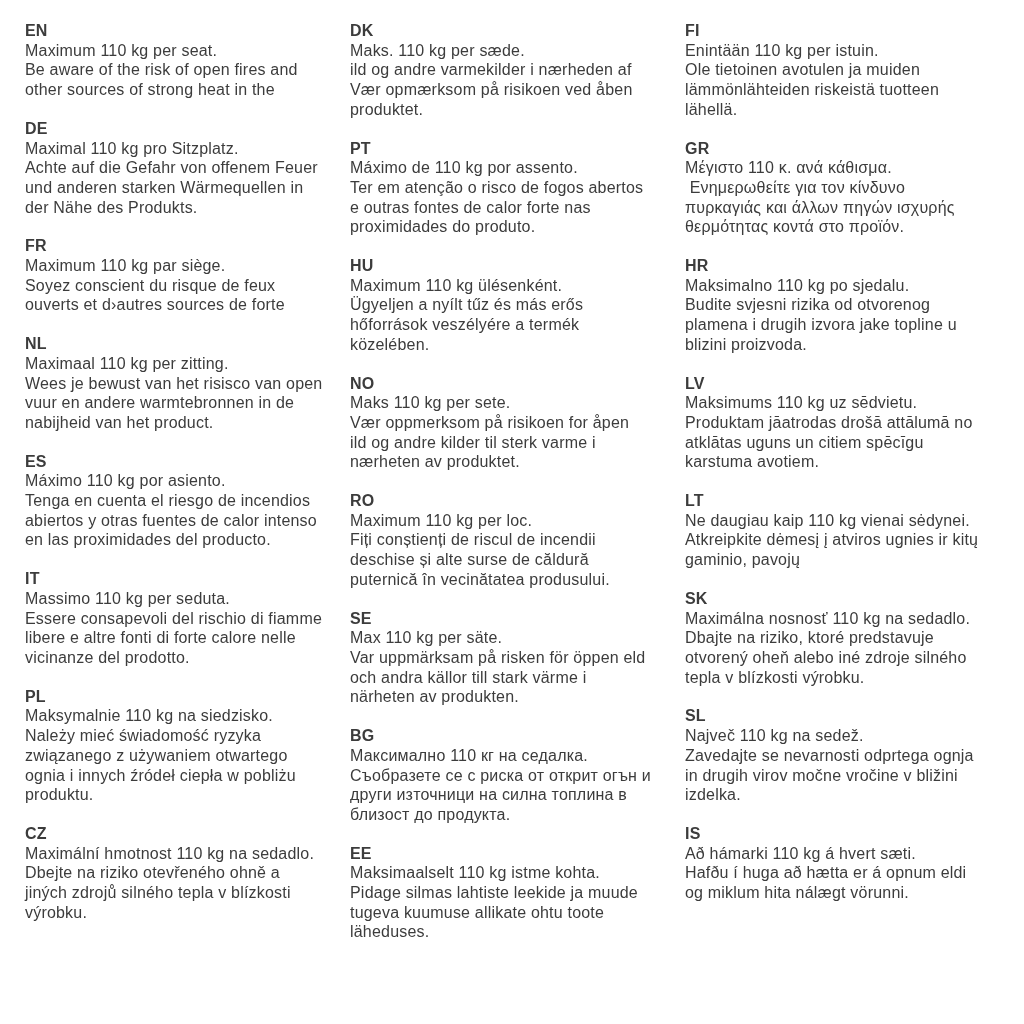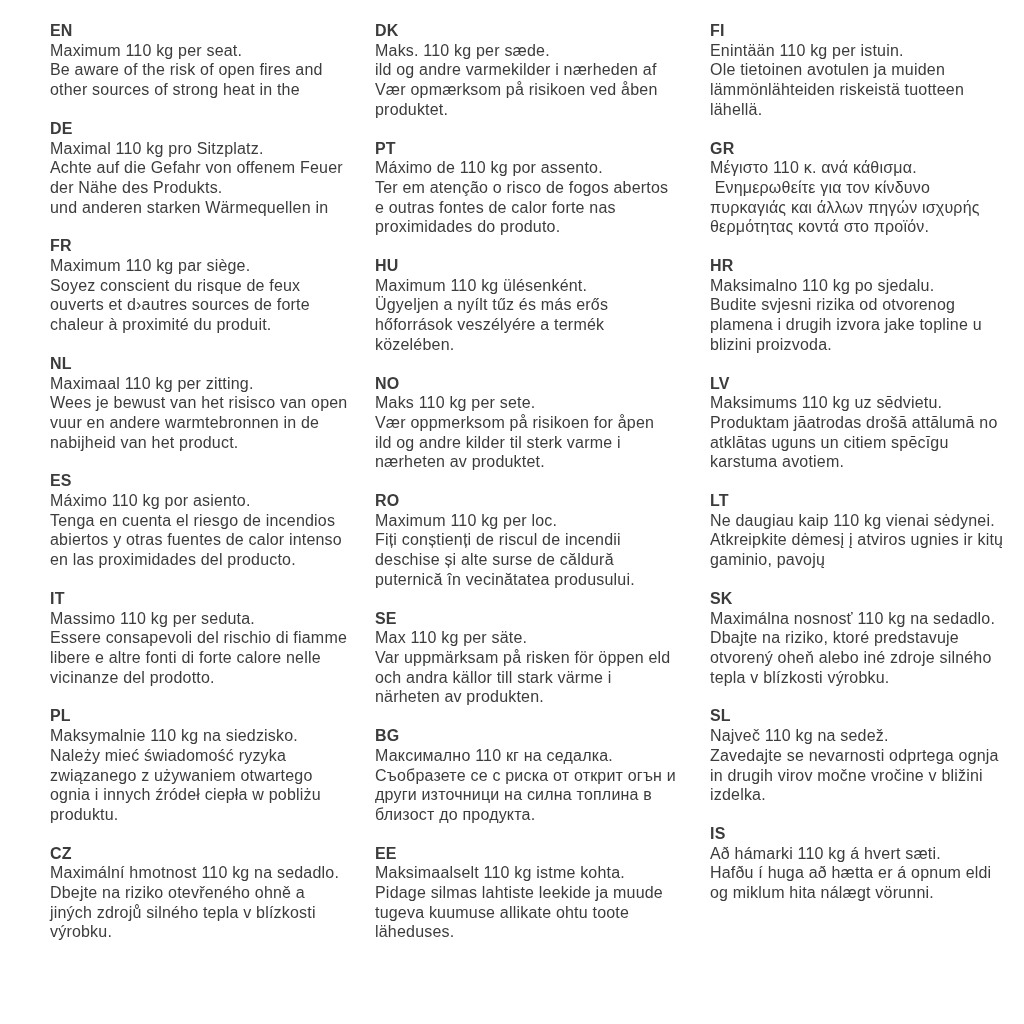--- a/index.html
+++ b/index.html
@@ -9,23 +9,22 @@
   }
   body {
     width: 1024px;
     height: 1024px;
     overflow: hidden;
     font-family: "Liberation Sans", sans-serif;
     color: #3c3c3c;
   }
   .page {
     display: flex;
-    padding: 21px 0 0 25px;
+    padding: 21px 7px 0 25px;
     box-sizing: border-box;
-    justify-content: flex-end;
   }
   .col {
     flex: 0 0 auto;
   }
   .col-1 { width: 325px; }
   .col-2 { width: 335px; }
   .col-3 { width: 314px; }
   .block {
     margin: 0 0 19px 0;
   }
@@ -55,32 +54,31 @@
           <div class="line">Be aware of the risk of open fires and</div>
           <div class="line">other sources of strong heat in the</div>
         </div>
   </section>
 
   <section class="block">
     <h2 class="code">DE</h2>
     <div class="lines">
           <div class="line">Maximal 110 kg pro Sitzplatz.</div>
           <div class="line">Achte auf die Gefahr von offenem Feuer</div>
+          <div class="line">und anderen starken Wärmequellen in</div>
           <div class="line">der Nähe des Produkts.</div>
-          <div class="line">und anderen starken Wärmequellen in</div>
         </div>
   </section>
 
   <section class="block">
     <h2 class="code">FR</h2>
     <div class="lines">
           <div class="line">Maximum 110 kg par siège.</div>
           <div class="line">Soyez conscient du risque de feux</div>
           <div class="line">ouverts et d›autres sources de forte</div>
-          <div class="line">chaleur à proximité du produit.</div>
         </div>
   </section>
 
   <section class="block">
     <h2 class="code">NL</h2>
     <div class="lines">
           <div class="line">Maximaal 110 kg per zitting.</div>
           <div class="line">Wees je bewust van het risisco van open</div>
           <div class="line">vuur en andere warmtebronnen in de</div>
           <div class="line">nabijheid van het product.</div>

